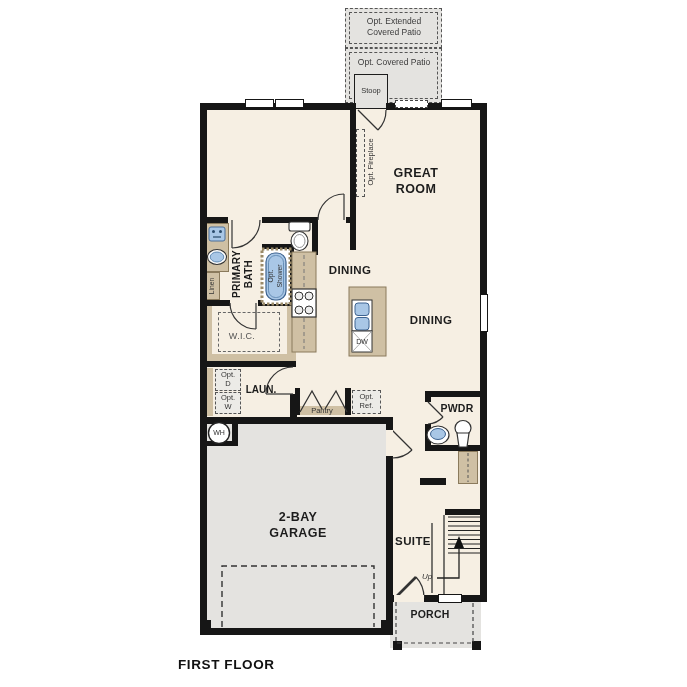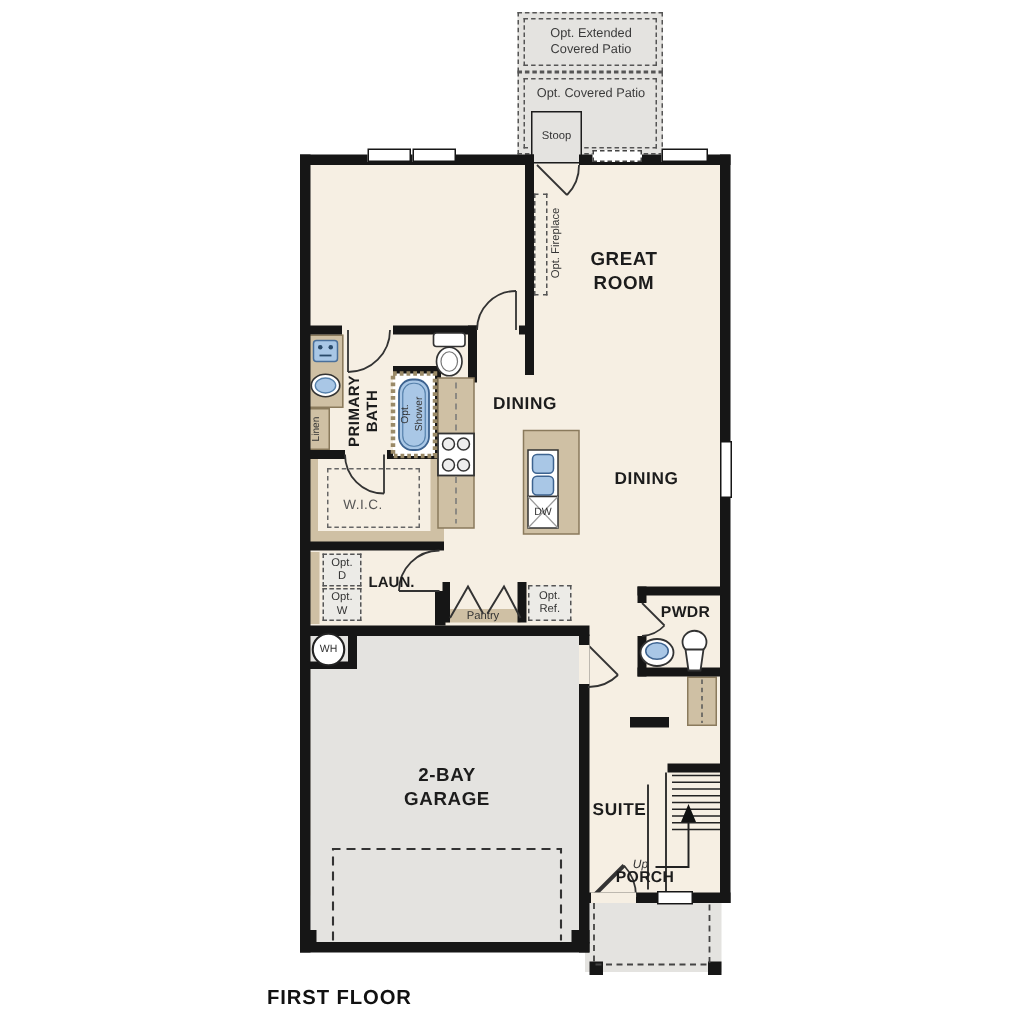--- a/index.html
+++ b/index.html
@@ -168,21 +168,21 @@
   <div class="lbl f-wic" style="left:242px;top:337px;">W.I.C.</div>
   <div class="lbl f-laun" style="left:261px;top:389px;">LAUN.</div>
   <div class="lbl f-opt" style="left:322px;top:411px;">Pantry</div>
   <div class="lbl f-room3" style="left:457px;top:409px;">PWDR</div>
   <div class="lbl f-chip" style="left:219px;top:433px;">WH</div>
   <div class="lbl f-chip" style="left:362px;top:342px;">DW</div>
   <div class="lbl f-room" style="left:298px;top:525px;">2-BAY
 GARAGE</div>
   <div class="lbl f-room2" style="left:413px;top:541px;">SUITE</div>
   <div class="lbl f-up" style="left:427px;top:577px;font-style:italic;">Up</div>
-  <div class="lbl f-room3" style="left:430px;top:586px;">PORCH</div>
+  <div class="lbl f-room3" style="left:430px;top:615px;">PORCH</div>
   <div class="lbl f-title" style="left:178px;top:665px;">FIRST FLOOR</div>
 <div class="abs fill-floor" style="left: 205px; top: 108px; width: 276px; height: 489px;"></div>
     <div class="abs fill-out" style="left: 207px; top: 424px; width: 179px; height: 204px;"></div>
     <div class="abs fill-out" style="left: 390px; top: 602px; width: 91px; height: 46px;"></div>
     <div class="abs wall" style="left: 200px; top: 103px; width: 156px; height: 7px;"></div>
     <div class="abs wall" style="left: 386px; top: 103px; width: 101px; height: 7px;"></div>
     <div class="abs wall" style="left: 200px; top: 103px; width: 7px; height: 532px;"></div>
     <div class="abs wall" style="left: 200px; top: 628px; width: 193px; height: 7px;"></div>
     <div class="abs wall" style="left: 386px; top: 423px; width: 7px; height: 212px;"></div>
     <div class="abs wall" style="left: 480px; top: 103px; width: 7px; height: 499px;"></div>

